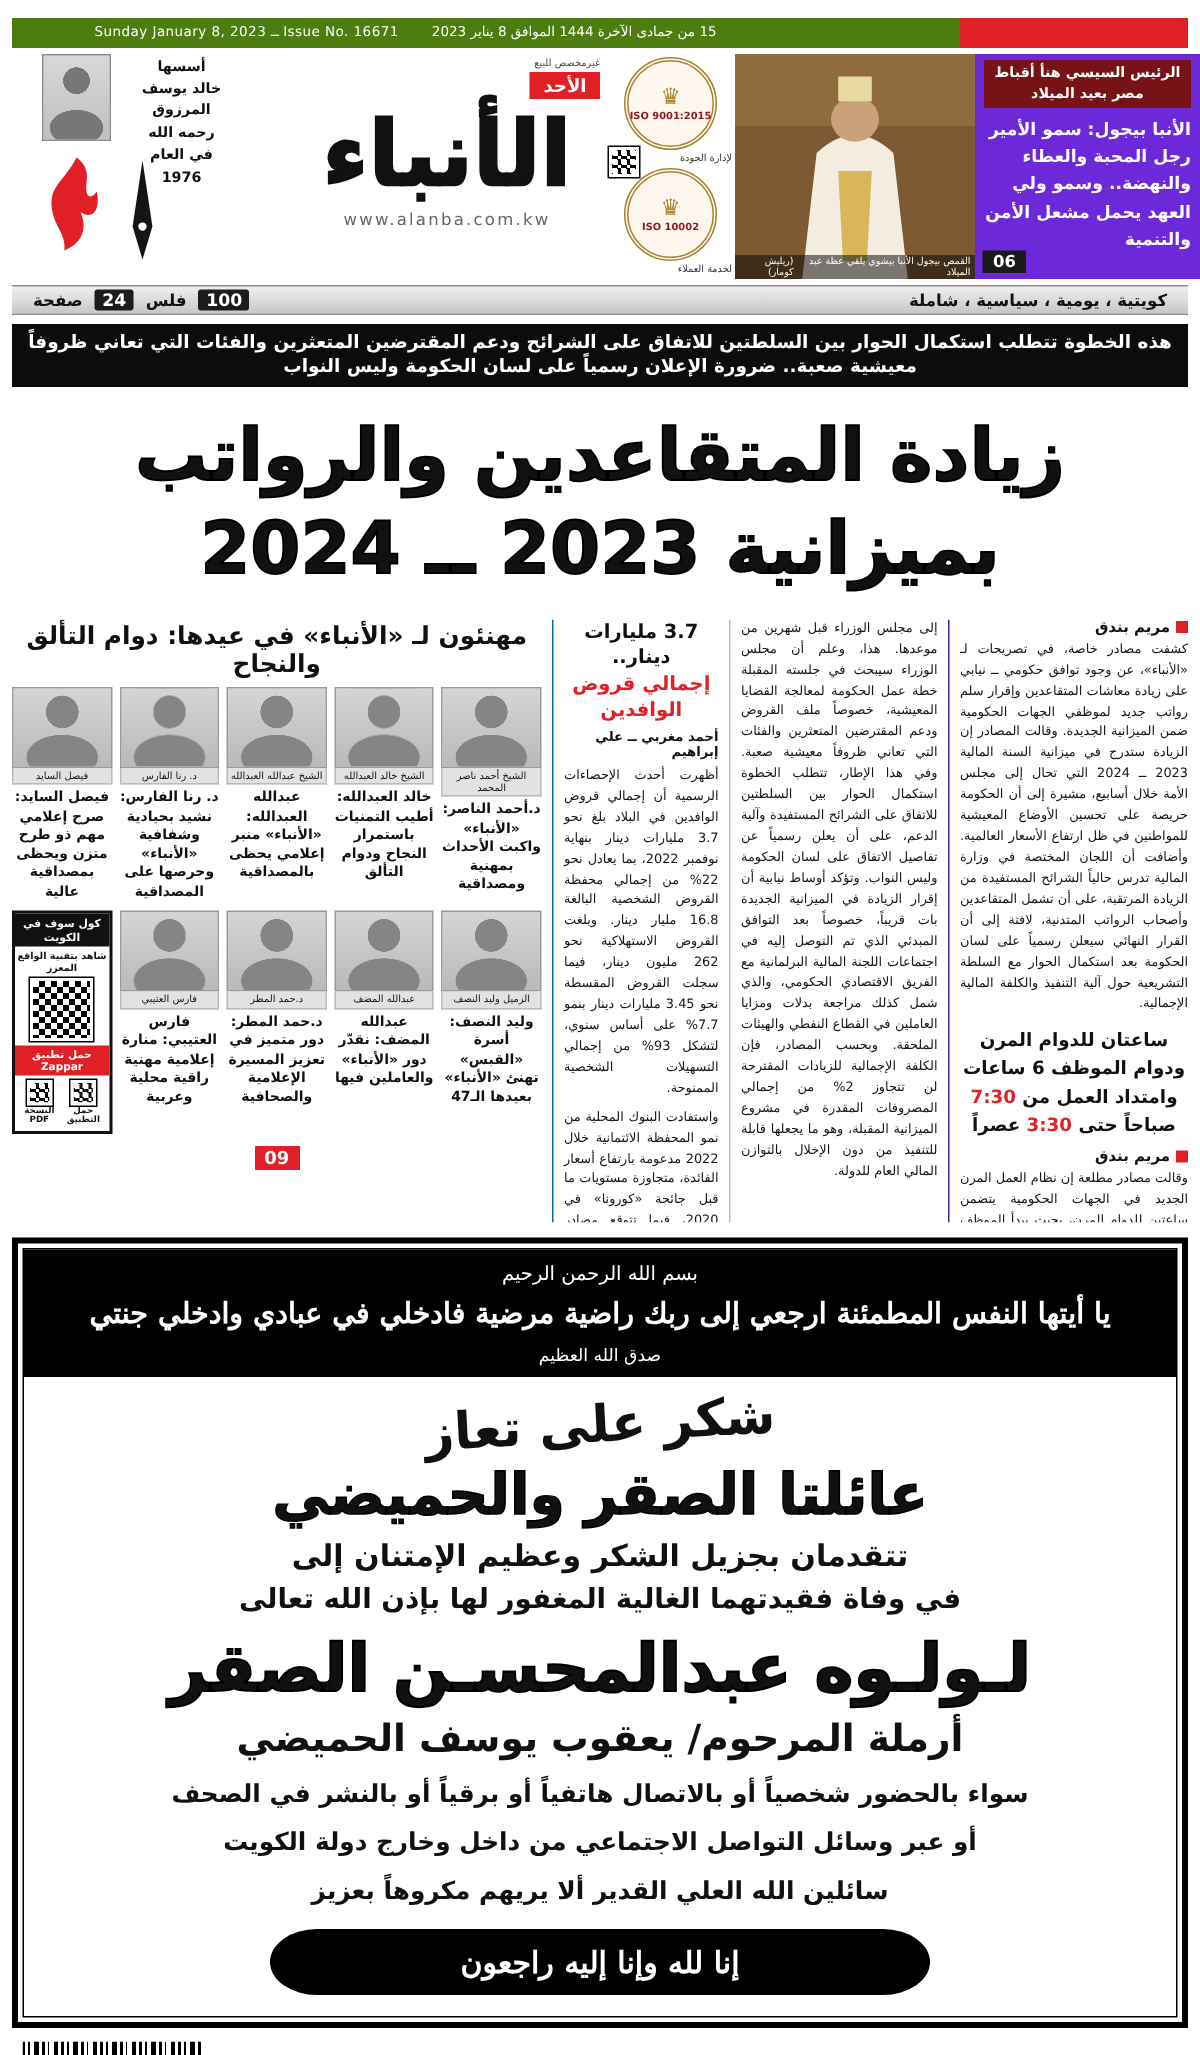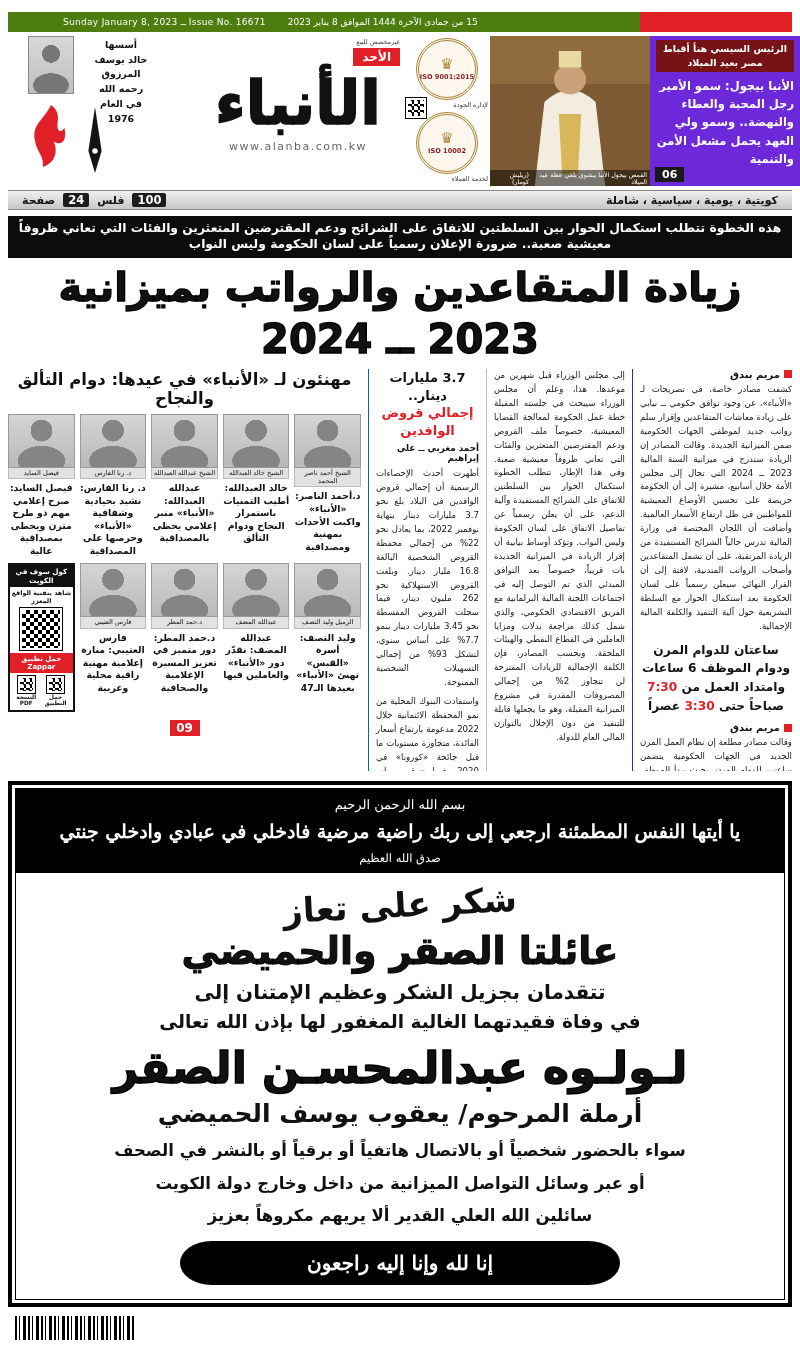--- a/index.html
+++ b/index.html
@@ -72,22 +72,22 @@
   .subheader { height:20px; margin-top:2px; background:linear-gradient(#f0f0f0,#c6c6c6);
     border-top:1px solid #8a8a8a; border-bottom:1px solid #8a8a8a;
     display:flex; direction:rtl; align-items:center; justify-content:space-between;
     padding:0 14px; font-size:11px; font-weight:bold; }
   .sub-group { display:flex; direction:rtl; gap:8px; align-items:center; }
   .numbox { background:#1c1c1c; color:#fff; padding:0 5px; border-radius:2px; font-size:11.5px; }
 
   
   .banner { margin-top:6px; background:#0c0c0c; color:#fff; text-align:center;
     font-size:12.3px; font-weight:bold; padding:5px 6px; direction:rtl; line-height:1.3; }
-  .main-headline { text-align:center; font-size:40px; font-weight:900; direction:rtl;
-    margin:3px 0; line-height:1.3; -webkit-text-stroke:1.3px #000; }
+  .main-headline { text-align:center; font-size:48px; font-weight:900; direction:rtl;
+    margin:15px 0; line-height:1.3; -webkit-text-stroke:1.3px #000; }
 
   
   .content { display:flex; direction:rtl; margin-top:4px; height:402px; overflow:hidden; }
   .colA { width:160px; padding-left:7px; border-left:1px solid #4c1d95; overflow:hidden; }
   .colB { width:146px; padding:0 7px; border-left:1px solid #bbb; overflow:hidden; }
   .colC { width:118px; padding:0 7px; border-left:1px solid #0369a1; overflow:hidden; }
   .colD { flex:1; padding-right:7px; overflow:hidden; }
   .byline { display:flex; align-items:center; gap:4px; font-size:10px; font-weight:bold;
     direction:rtl; margin-bottom:3px; }
   .byline::before { content:""; width:8px; height:8px; background:#e01f26; flex:none; }
@@ -348,21 +348,21 @@
         <div class="obit-verse">يا أيتها النفس المطمئنة ارجعي إلى ربك راضية مرضية فادخلي في عبادي وادخلي جنتي</div>
         <div class="obit-sadaqa">صدق الله العظيم</div>
       </div>
       <div class="obit-shukr">شكر على تعاز</div>
       <div class="obit-families">عائلتا الصقر والحميضي</div>
       <div class="obit-line-lg">تتقدمان بجزيل الشكر وعظيم الإمتنان إلى</div>
       <div class="obit-line-md">في وفاة فقيدتهما الغالية المغفور لها بإذن الله تعالى</div>
       <div class="obit-deceased">لـولـوه عبدالمحسـن الصقر</div>
       <div class="obit-relation">أرملة المرحوم/ يعقوب يوسف الحميضي</div>
       <div class="obit-line-sm">سواء بالحضور شخصياً أو بالاتصال هاتفياً أو برقياً أو بالنشر في الصحف</div>
-      <div class="obit-line-sm">أو عبر وسائل التواصل الميزانية من داخل وخارج دولة الكويت</div>
+      <div class="obit-line-sm">أو عبر وسائل التواصل الاجتماعي من داخل وخارج دولة الكويت</div>
       <div class="obit-line-sm">سائلين الله العلي القدير ألا يريهم مكروهاً بعزيز</div>
       <div class="obit-footer">إنا لله وإنا إليه راجعون</div>
     </div>
   </div>
 
   <div class="barcode">
     <div class="bars"></div>
 
   </div>
 

